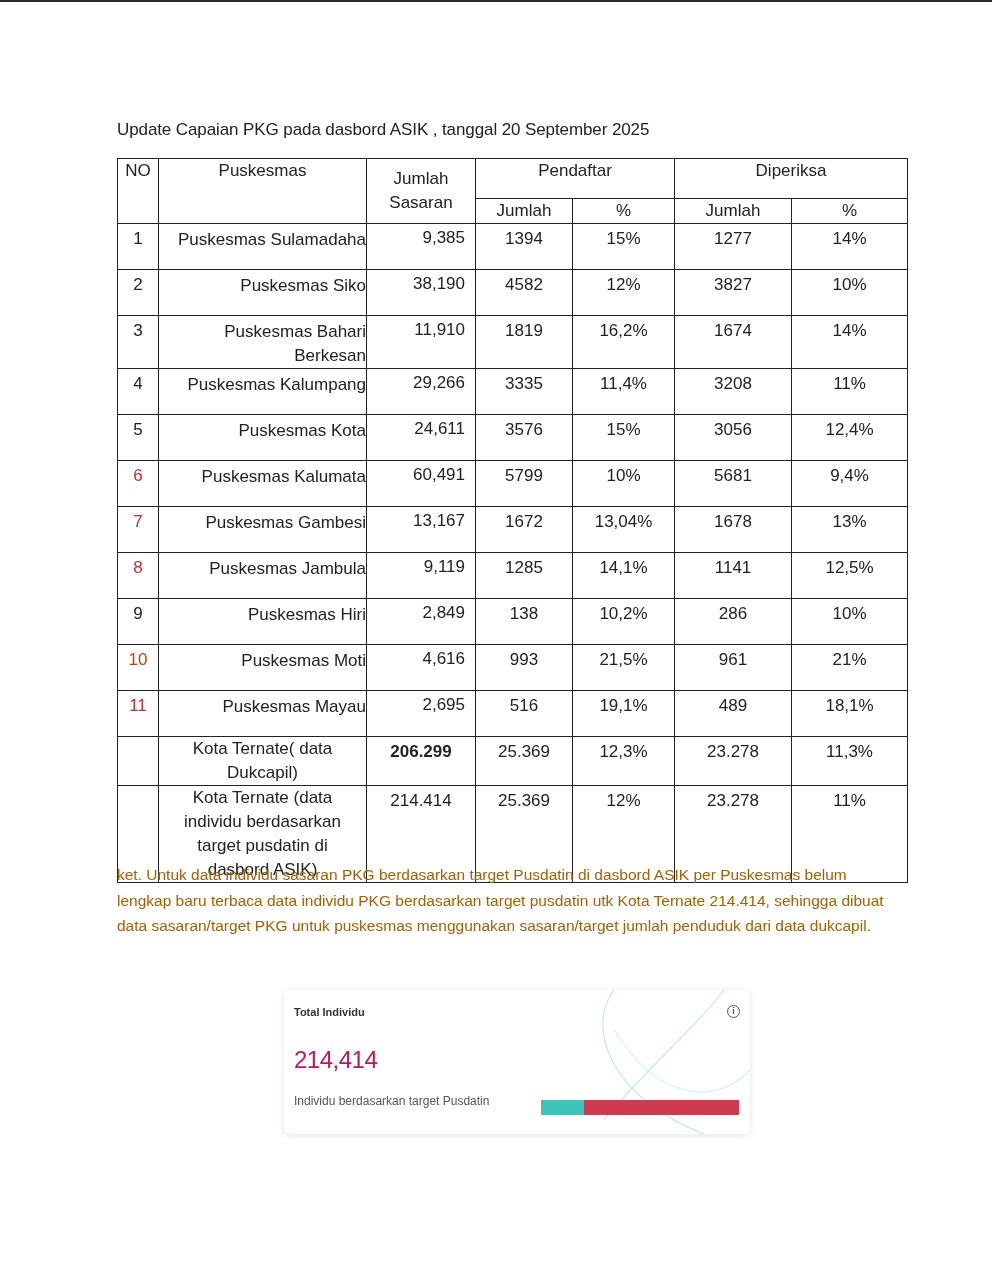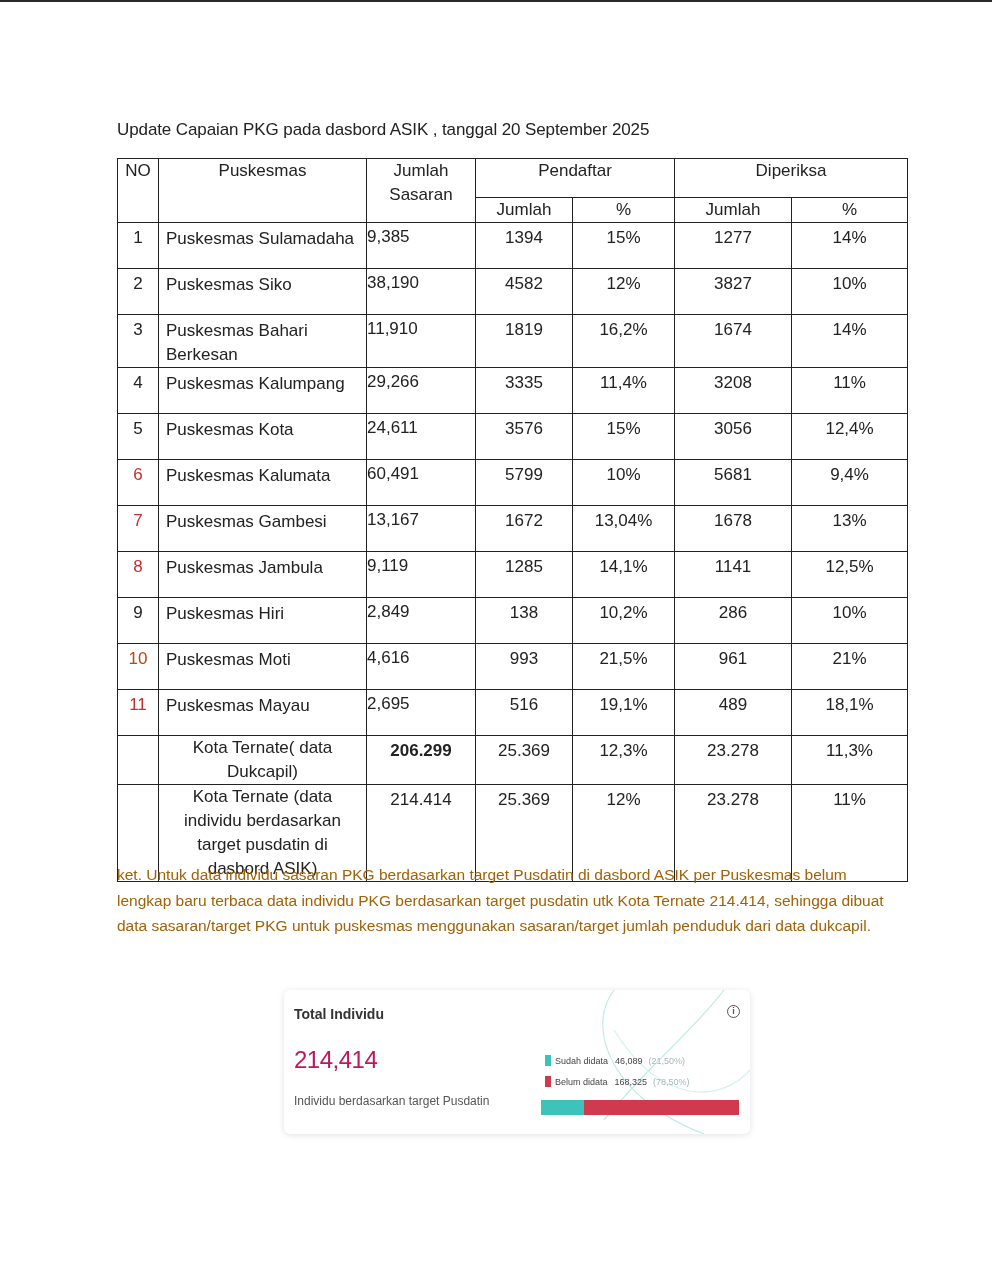--- a/index.html
+++ b/index.html
@@ -16,37 +16,37 @@
       position: absolute; left: 117px; top: 158px; border-collapse: collapse;
       table-layout: fixed; width: 790px; font-size: 17px; color: #222;
     }
     table.pkg td, table.pkg th {
       border: 1.6px solid #222; padding: 0; vertical-align: top; font-weight: normal;
     }
     table.pkg th { text-align: center; line-height: 24px; }
     .h1 th { height: 38px; padding-top: 2px; }
     .h2 th { height: 22px; line-height: 22px; }
     .c-no { text-align: center; padding-top: 4px !important; line-height: 22px; }
-    .c-name { padding: 4px 0 0 7px !important; line-height: 24px; text-align: left; }
-    .c-num { text-align: left; padding: 2px 10px 0 0 !important; font-weight: bold; line-height: 24px; margin-left: 28px; }
+    .c-name { padding: 4px 0 0 7px !important; line-height: 24px; text-align: right; }
+    .c-num { text-align: right; padding: 2px 10px 0 0 !important; font-weight: bold; line-height: 24px; margin-left: 28px; }
     .c-val { text-align: center; padding-top: 4px !important; line-height: 22px; }
     .c-kota { text-align: center; line-height: 24px; padding-top: 0 !important; margin-top: 40px; }
     tr.row td { height: 41px; }
     .note {
       position: absolute; left: 117px; top: 862px; width: 770px;
       font-size: 15.5px; line-height: 25.5px; color: #a16207;
     }
     
     .card {
       position: absolute; left: 284px; top: 990px; width: 466px; height: 144px;
       background: #fff; border-radius: 6px;
       box-shadow: 0 1px 6px rgba(0,0,0,0.12); overflow: hidden;
     }
     .card-deco { position: absolute; left: 0; top: 0; width: 466px; height: 144px; pointer-events: none; }
-    .card-label { position: absolute; left: 10px; top: 16px; font-size: 14px; font-weight: bold; color: #333; }
+    .card-label { position: absolute; left: 10px; top: 16px; font-size: 11px; font-weight: bold; color: #333; }
     .card-info {
       position: absolute; right: 10px; top: 15px; width: 11px; height: 11px; border: 1.4px solid #555;
       border-radius: 50%; font-size: 9px; line-height: 11px; text-align: center; color: #555; font-weight: bold;
     }
     .card-value { position: absolute; left: 10px; top: 56px; font-size: 24px; color: #be185d; letter-spacing: -0.5px; }
     .card-sub { position: absolute; left: 10px; top: 104px; font-size: 12px; color: #555; }
     .legend { position: absolute; left: 261px; top: 60px; font-size: 9px; color: #444; }
     .legend-row { display: flex; align-items: center; height: 21px; }
     .swatch { width: 6px; height: 11px; margin-right: 4px; }
     .legend-label { margin-right: 7px; }
@@ -69,21 +69,21 @@
       <col style="width:109px">
     <col style="width:97px">
       <col style="width:102px">
       <col style="width:117px">
       <col style="width:116px">
   </colgroup>
   <thead>
     <tr class="h1">
       <th rowspan="2">NO</th>
       <th rowspan="2">Puskesmas</th>
-      <th rowspan="2" style="padding:0 12px;">Jumlah Sasaran</th>
+      <th rowspan="2" style="padding:8px 12px;">Jumlah Sasaran</th>
       <th colspan="2">Pendaftar</th>
       <th colspan="2">Diperiksa</th>
     </tr>
     <tr class="h2">
       <th>Jumlah</th>
       <th>%</th>
       <th>Jumlah</th>
       <th>%</th>
     </tr>
   </thead>
@@ -213,31 +213,17 @@
 <div class="card">
   <svg class="card-deco" viewBox="0 0 466 144">
     <path d="M330 0 C 300 40, 330 110, 420 144" stroke="#bfeae7" stroke-width="1.2" fill="none"></path>
     <path d="M440 0 C 410 40, 370 70, 320 130" stroke="#bfeae7" stroke-width="1.2" fill="none"></path>
     <path d="M330 40 C 380 120, 440 110, 466 80" stroke="#d4f1ef" stroke-width="1.2" fill="none"></path>
   </svg>
   <div class="card-label">Total Individu</div>
   <div class="card-info">i</div>
   <div class="card-value">214,414</div>
   <div class="card-sub">Individu berdasarkan target Pusdatin</div>
-  <div class="legend">
-    <div class="legend-row">
-      <span class="swatch" style="background:#3cc3ba"></span>
-      <span class="legend-label">Sudah didata</span>
-      <span class="legend-count">46,089</span>
-      <span class="legend-pct">(21,50%)</span>
-    </div>
-    <div class="legend-row">
-      <span class="swatch" style="background:#d03a4e"></span>
-      <span class="legend-label">Belum didata</span>
-      <span class="legend-count">168,325</span>
-      <span class="legend-pct">(78,50%)</span>
-    </div>
-  </div>
   <div class="bar">
     <div class="bar-seg" id="seg-0" style="width: 21.5%; background: rgb(60, 195, 186);"></div>
     <div class="bar-seg" id="seg-1" style="width: 78.5%; background: rgb(208, 58, 78);"></div>
   </div>
 </div>
 
 </body></html>

